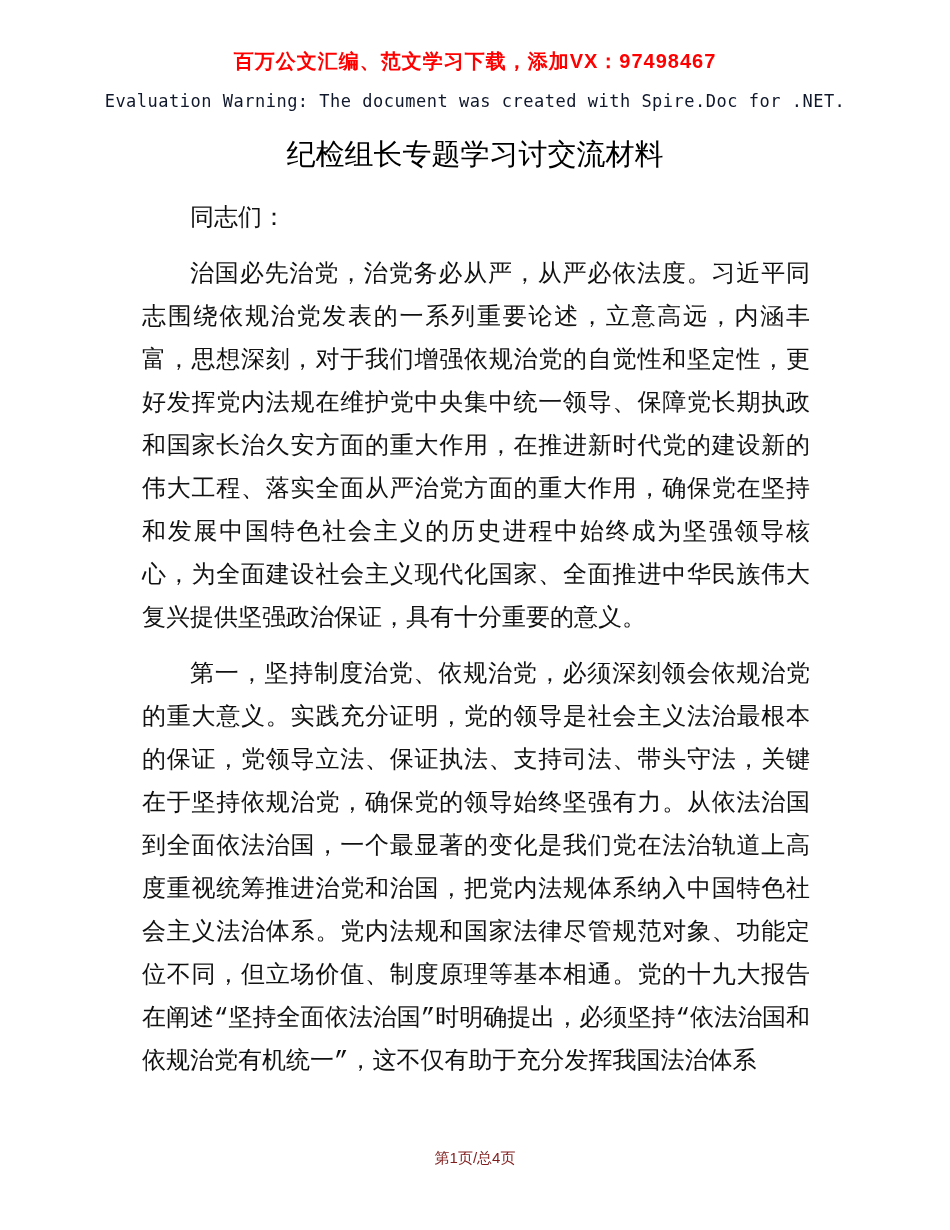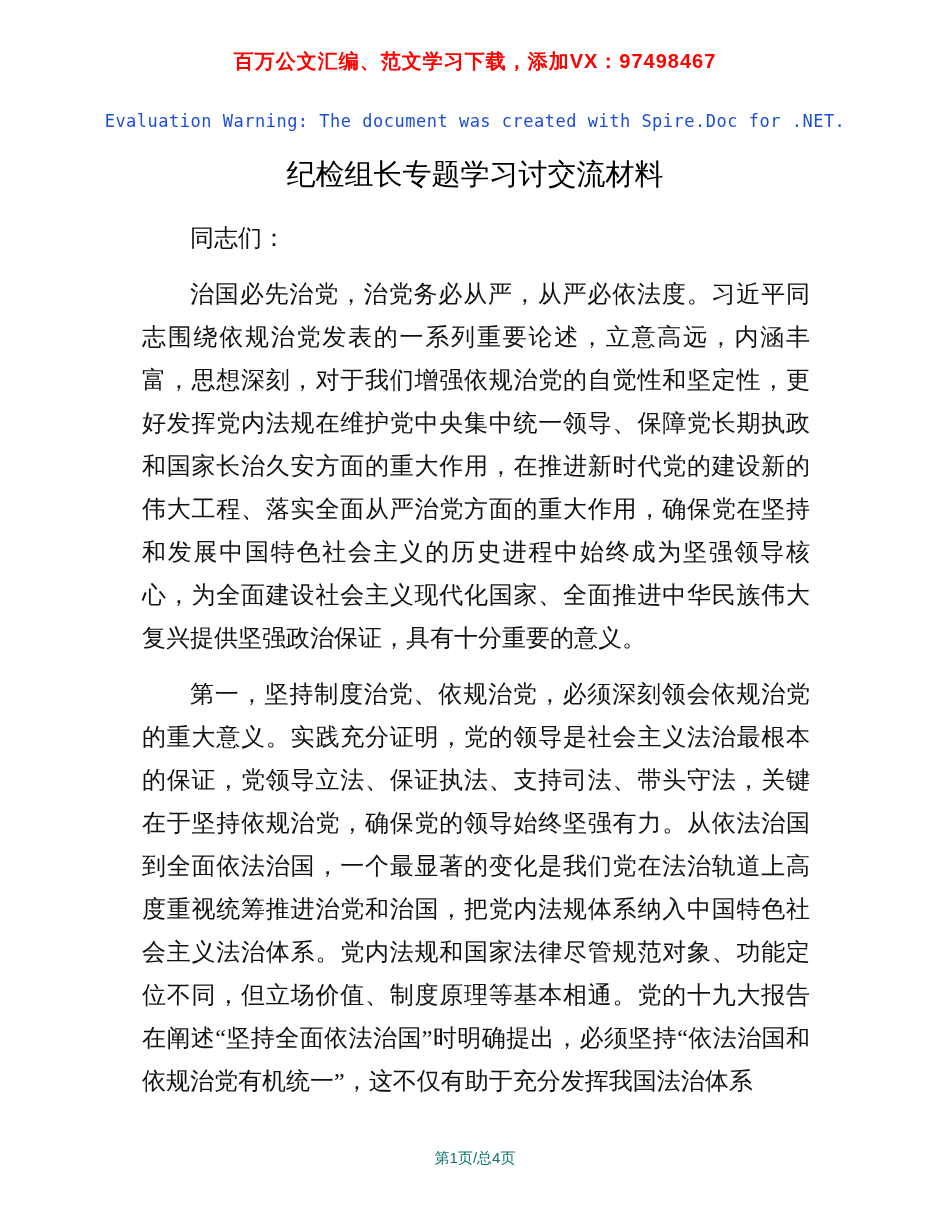--- a/index.html
+++ b/index.html
@@ -19,55 +19,56 @@
   .promo {
     padding-top: 48px;
     text-align: center;
     color: #fe0000;
     font-size: 20px;
     font-weight: bold;
     letter-spacing: 1px;
     font-family: "Liberation Sans", sans-serif;
   }
   .warning {
-    margin-top: 36px;
+    margin-top: 16px;
     text-align: center;
-    color: #1d4ed8;
+    color: #0f172a;
     font-size: 17px;
     letter-spacing: 0.5px;
     font-family: "DejaVu Sans Mono", monospace;
   }
   .title {
     margin: 24px 0 0 0;
     text-align: center;
     font-size: 29px;
     font-weight: normal;
     color: #000000;
     font-family: "Liberation Sans", sans-serif;
   }
   .content {
     margin: 22px 140px 0 142px;
     font-size: 24px;
     line-height: 43px;
     color: #111111;
     text-align: justify;
     text-justify: inter-ideograph;
+    font-family: Liberation Mono, monospace;
   }
   .para {
     margin: 0 0 13px 0;
     text-indent: 2em;
   }
   .footer {
     position: absolute;
     left: 0;
     right: 0;
     bottom: 62px;
     text-align: center;
     font-size: 15px;
-    color: #0f766e;
+    color: #7f1d1d;
     font-family: "Liberation Sans", sans-serif;
   }
 </style>
 </head>
 <body>
 
 <div class="page">
 
   <div class="promo">百万公文汇编、范文学习下载，添加VX：97498467</div>
 

